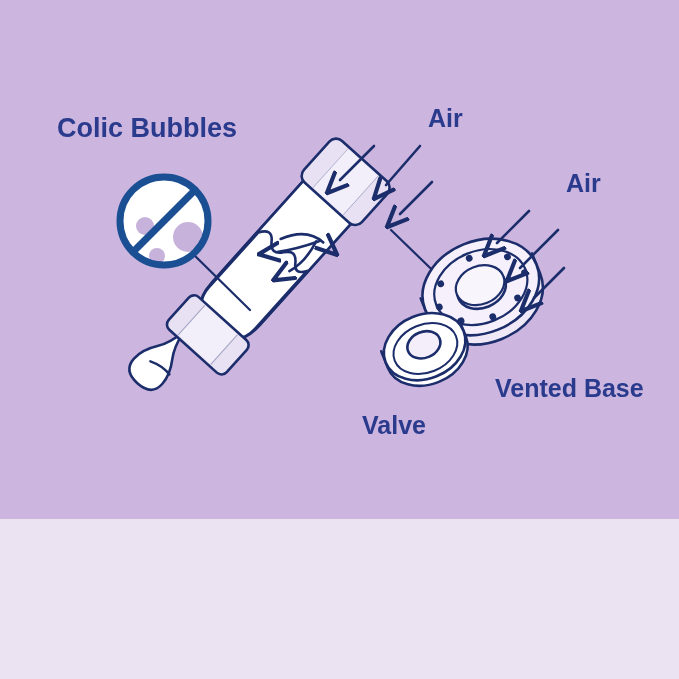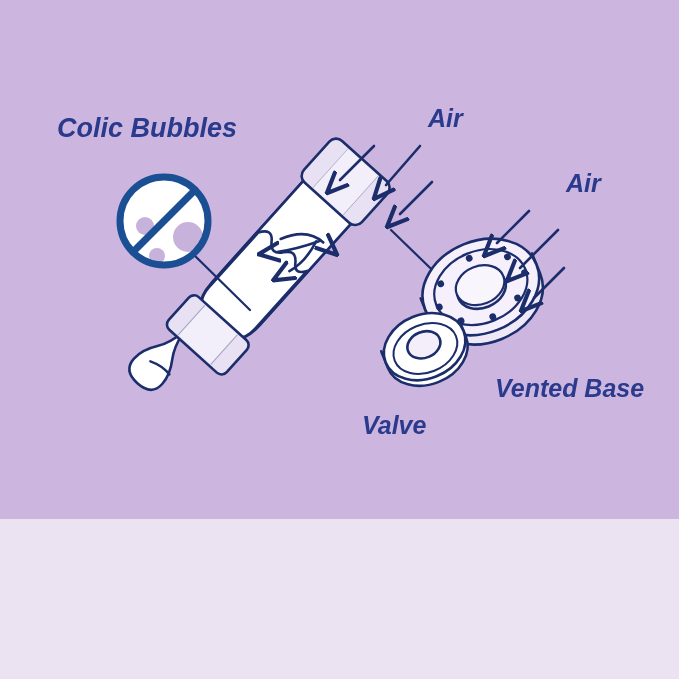--- a/index.html
+++ b/index.html
@@ -10,21 +10,20 @@
   }
   body {
     font-family: "Liberation Sans", sans-serif;
   }
   #infographic {
     position: relative;
     width: 679px;
     height: 679px;
     overflow: hidden;
     background: #ccb5df;
-    font-style: italic;
   }
   #illustration-panel {
     position: absolute;
     left: 0;
     top: 0;
     width: 679px;
     height: 519px;
     background: #ccb5df;
   }
   #caption-panel {

